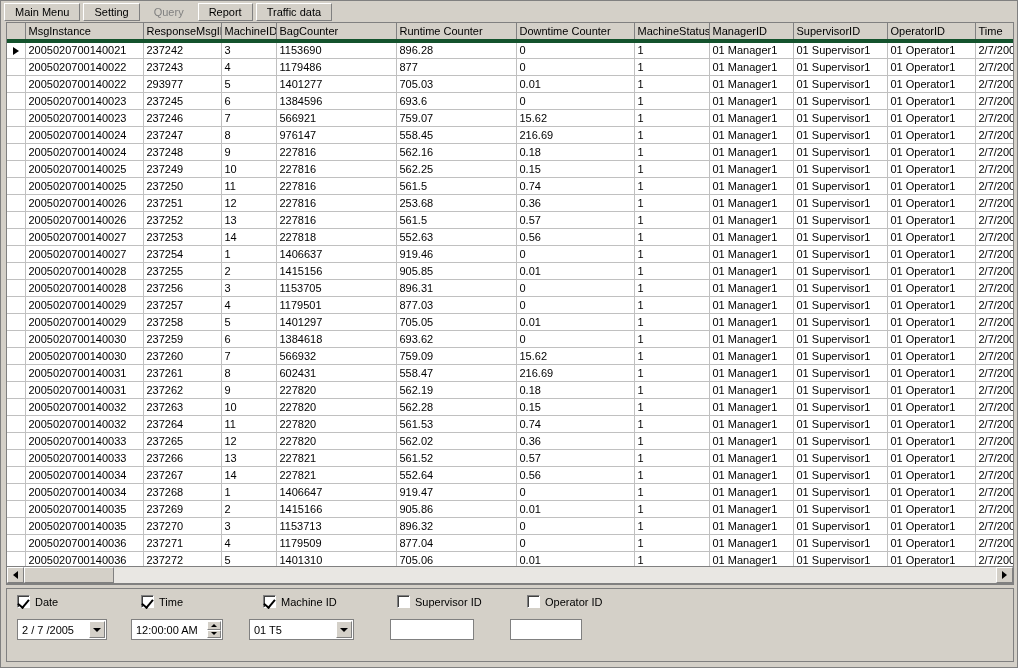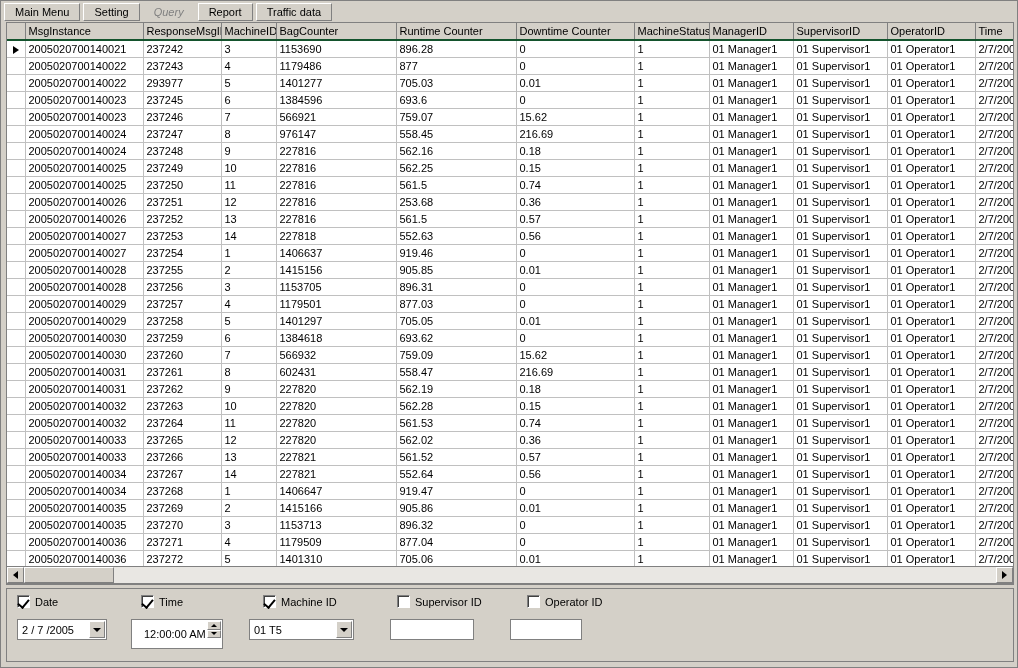--- a/index.html
+++ b/index.html
@@ -39,21 +39,20 @@
     white-space: nowrap;
   }
   .menu-item.raised {
     border-top: 1px solid #ffffff;
     border-left: 1px solid #ffffff;
     border-right: 1px solid #808080;
     border-bottom: 1px solid #808080;
   }
   .menu-item.disabled {
     color: #808080;
-    font-style: italic;
   }
   .menu-sep {
     width: 3px;
   }
 
   
   .grid-wrap {
     position: absolute;
     left: 5px;
     top: 21px;
@@ -66,21 +65,21 @@
   }
   table.grid {
     border-collapse: collapse;
     table-layout: fixed;
     width: 1006px;
     font-size: 11px;
   }
   table.grid th {
     background: #d4d0c8;
     border-right: 1px solid #808080;
-    border-bottom: 2px solid #14532d;
+    border-bottom: 4px solid #14532d;
     font-weight: normal;
     text-align: left;
     padding: 2px 3px 2px 3px;
     height: 16px;
     box-sizing: border-box;
     overflow: hidden;
     white-space: nowrap;
     color: #000;
   }
   table.grid td {
@@ -242,29 +241,29 @@
     border-right: 1px solid #808080;
     border-bottom: 1px solid #808080;
     box-sizing: border-box;
     display: flex; align-items: center; justify-content: center;
   }
   .tri-d { width:0;height:0;border-left:4px solid transparent;border-right:4px solid transparent;border-top:4px solid #000; }
   .tri-u { width:0;height:0;border-left:3px solid transparent;border-right:3px solid transparent;border-bottom:3px solid #000; }
   .tri-dn{ width:0;height:0;border-left:3px solid transparent;border-right:3px solid transparent;border-top:3px solid #000; }
 
   .spinbox {
-    height: 30px;
+    height: 21px;
     background: #ffffff;
     border: 1px solid #808080;
     box-sizing: border-box;
     display: flex;
     align-items: center;
     font-size: 11px;
     color: #000;
-    padding-left: 12px;
+    padding-left: 4px;
     position: relative;
   }
   .spin-btns {
     position: absolute;
     right: 1px; top: 1px;
     width: 14px; height: 17px;
     display: flex; flex-direction: column;
   }
   .spin-b {
     flex: 1;

